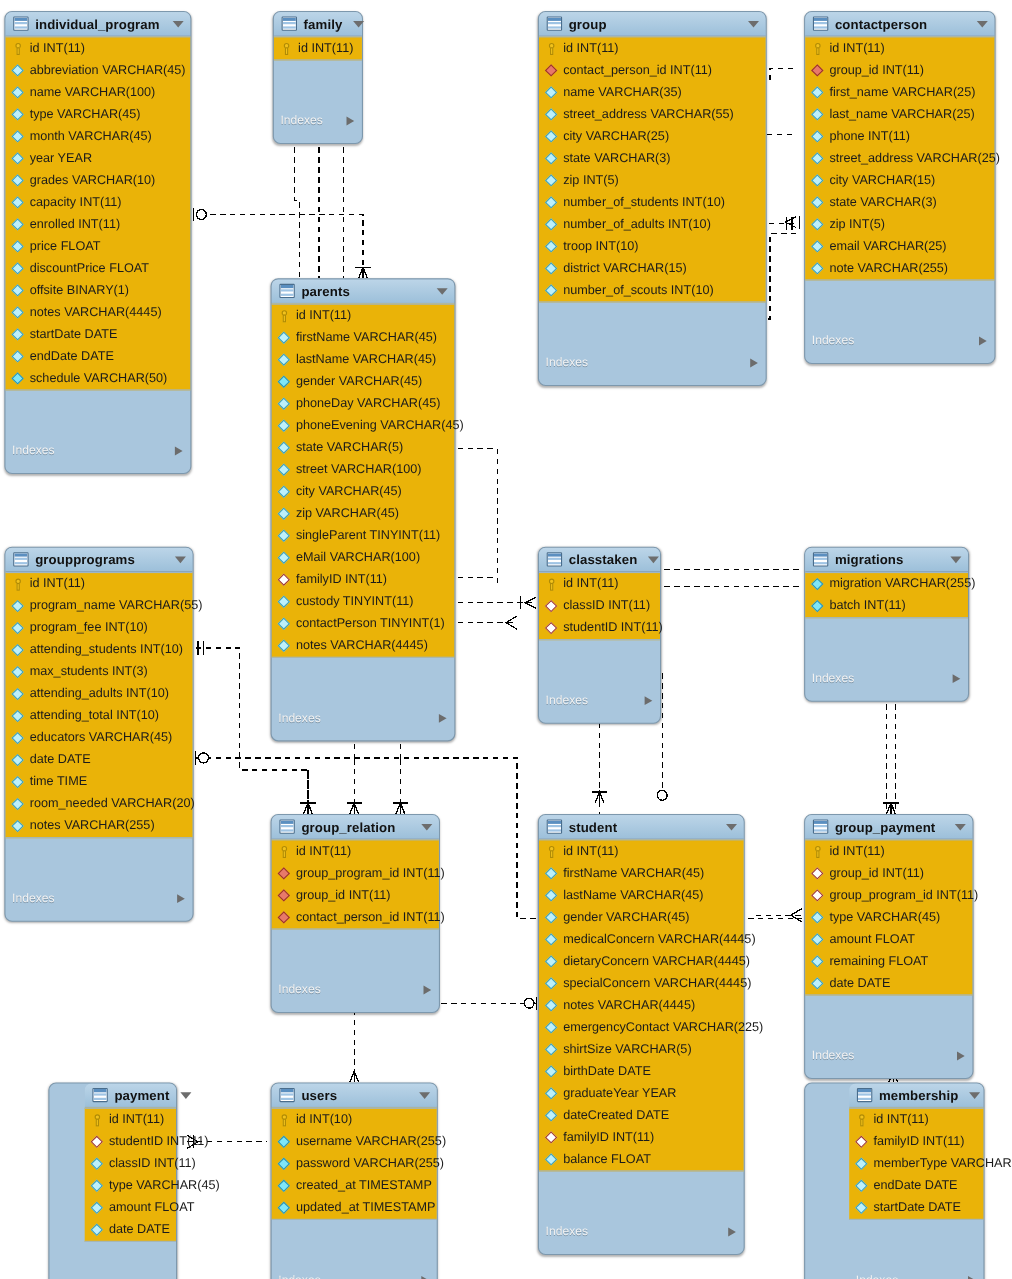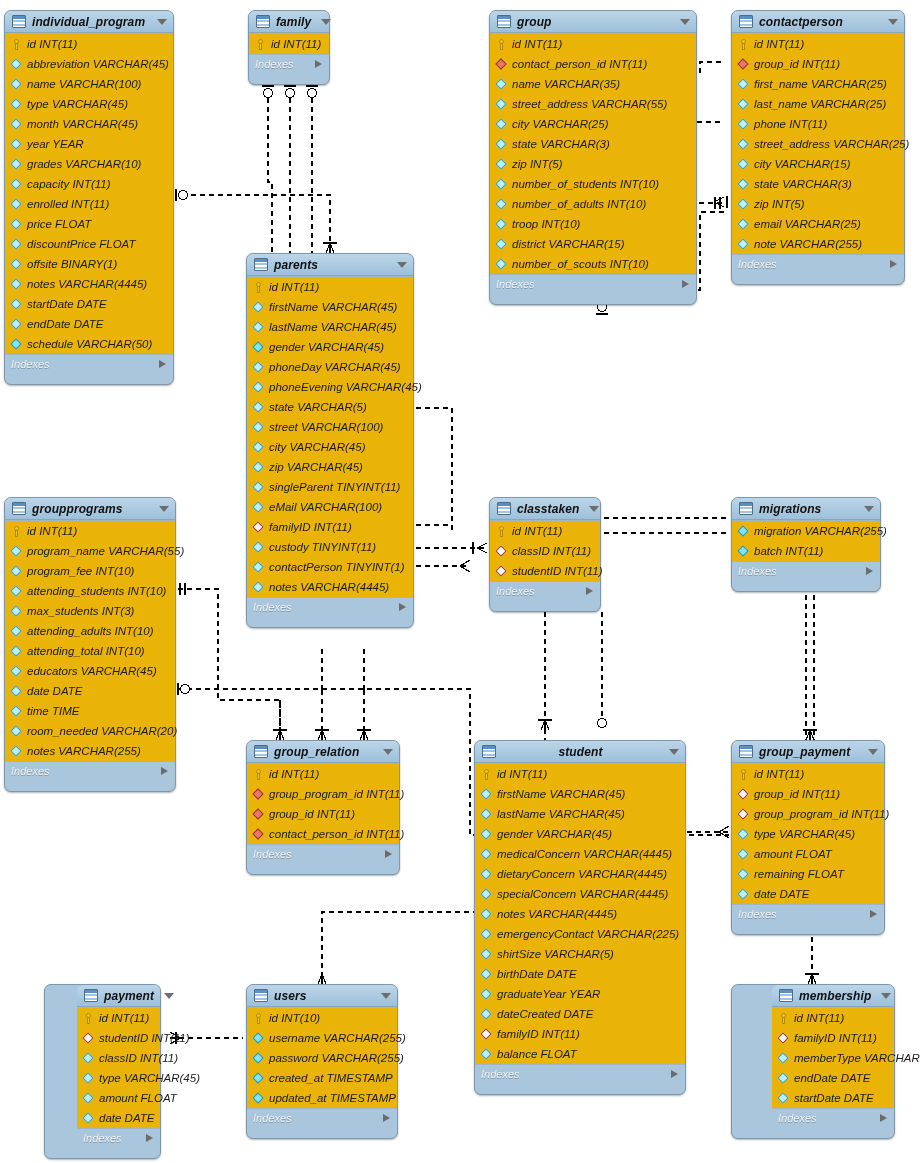--- a/index.html
+++ b/index.html
@@ -15,21 +15,20 @@
   
   .tbl{
     position:absolute;
     box-sizing:border-box;
     background:#a9c6dd;
     border:1px solid #7d98ad;
     border-radius:7px;
     box-shadow:0 1px 2px rgba(0,0,0,.30);
     padding:0 0 11px 0;
     z-index:5;
-    font-style:italic;
   }
   .tbl-hd{
     height:21px;
     display:flex;align-items:center;
     padding:0 6px 0 7px;
     gap:6px;
     background:linear-gradient(#bcd5e8,#9dc0da);
     border-radius:6px 6px 0 0;
     border-bottom:1px solid #8aa6bb;
   }
@@ -90,20 +89,21 @@
     background:#bdf0fb;
   }
   .gl.dia.fk:before{border-color:#a23a2c;background:#ffffff;}
   .gl.dia.fkreq:before{border-color:#9b3526;background:#e8796a;}
   .gl.dia.filled:before{background:#7fe6f7;border-color:#2f93ab;}
   .idx{
     height:18px;display:flex;align-items:center;justify-content:space-between;
     padding:0 7px 0 6px;
     font-size:11px;color:#f2f2f2;
     text-shadow:0 1px 0 rgba(0,0,0,.25);
+    margin-top:46px;
   }
   .idx-arrow{
     width:0;height:0;
     border-top:4.5px solid transparent;border-bottom:4.5px solid transparent;
     border-left:7px solid #6c6c6c;
   }
 </style>
 </head>
 <body>
 
@@ -654,21 +654,21 @@
         <div class="col">
           <span class="gl dia fkreq"></span>
           <span>contact_person_id INT(11)</span>
         </div>
       </div>
       <div class="idx">
         <span>Indexes</span>
         <span class="idx-arrow"></span>
       </div>
     </div>
-    <div class="tbl" style="left: 474px; top: 740px; width: 212px; text-align: center;">
+    <div class="tbl" style="left: 489px; top: 740px; width: 188px;">
       <div class="tbl-hd">
         <span class="tbl-ico"></span>
         <span class="tbl-name">student</span>
         <span class="caret"></span>
       </div>
       <div class="cols">
         <div class="col">
           <span class="gl key"></span>
           <span>id INT(11)</span>
         </div>

